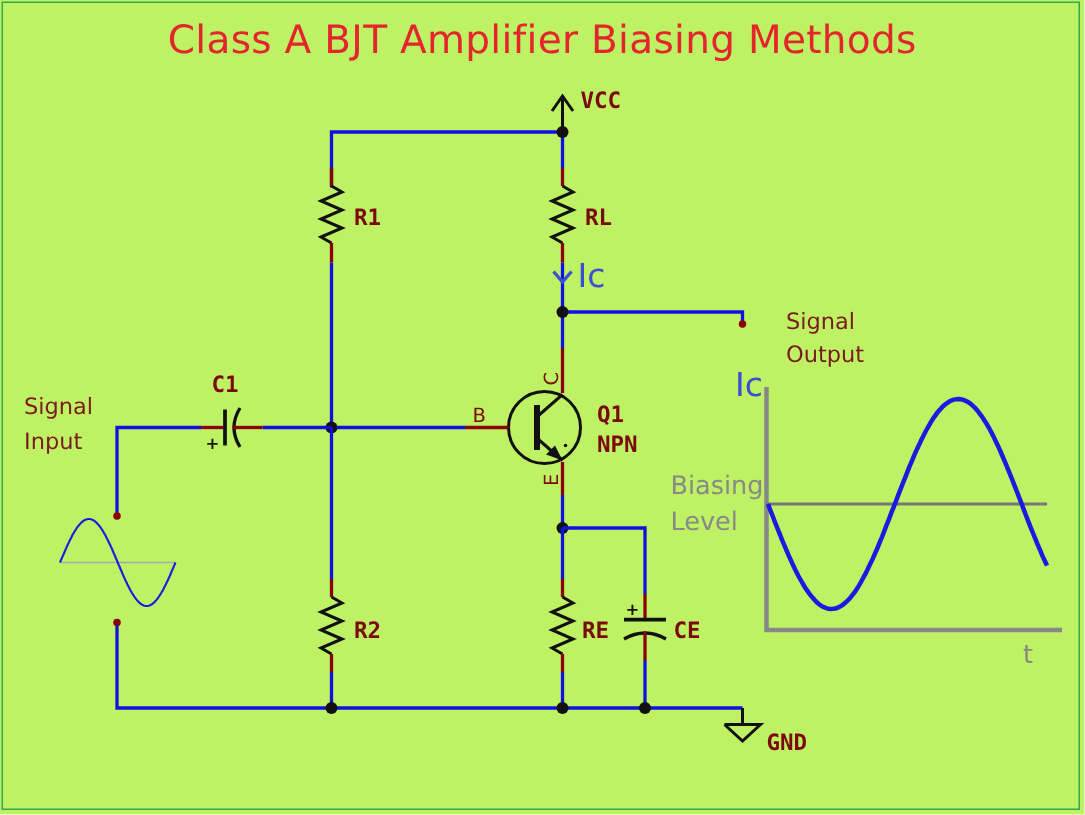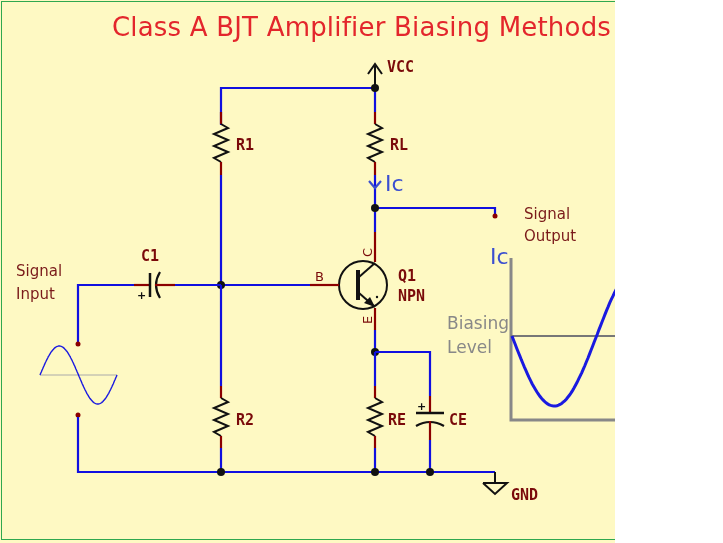--- a/index.html
+++ b/index.html
@@ -1,16 +1,16 @@
 <!DOCTYPE html>
 <html><head>
 <meta charset="utf-8">
 <style>
   html, body { margin:0; padding:0; background:#fff; }
-  #stage { position:relative; width:615px; height:543px; overflow:hidden; background:#fef9c3; }
+  #stage { position:relative; width:723px; height:543px; overflow:hidden; background:#bef264; }
   #frame { position:absolute; left:1px; top:1px; width:719px; height:539px; border:1.5px solid #2fa84f; box-sizing:border-box; }
   #title { position:absolute; left:0; top:12px; width:723px; text-align:center; color:#e3262c;
            font-family:"DejaVu Sans", sans-serif; font-size:26px; letter-spacing:0.2px; }
   svg { position:absolute; left:0; top:0; }
   .wire { stroke:#1010e0; stroke-width:2.2; fill:none; }
   .lead { stroke:#8b0000; stroke-width:2.2; fill:none; }
   .sym  { stroke:#111; stroke-width:2; fill:none; }
   .dot  { fill:#111; }
   .pin  { fill:#8b0000; }
   .lbl  { font-family:"DejaVu Sans Mono", monospace; font-weight:bold; font-size:15px; fill:#7a0a0a; }

